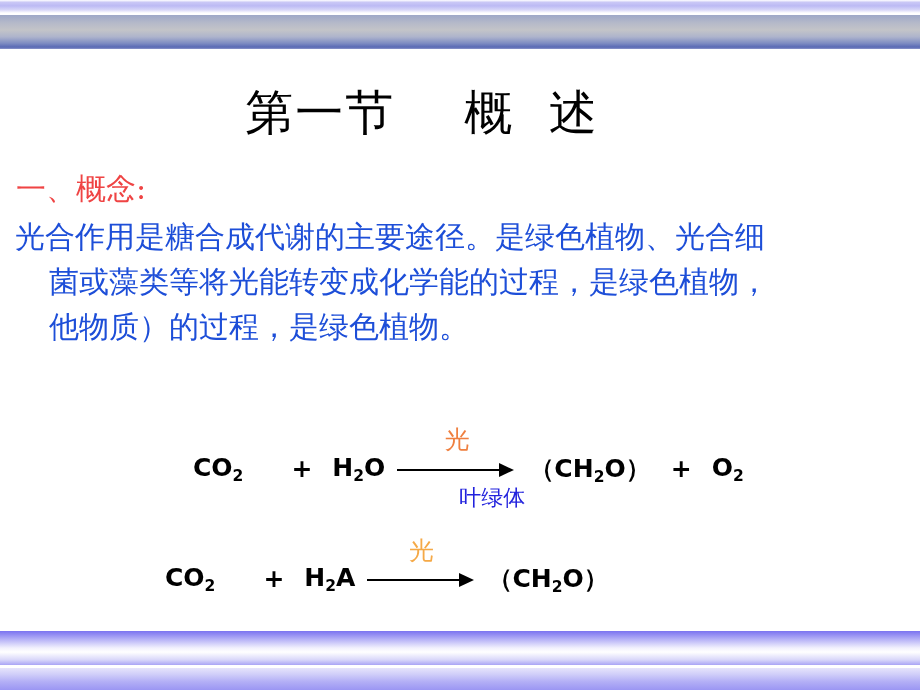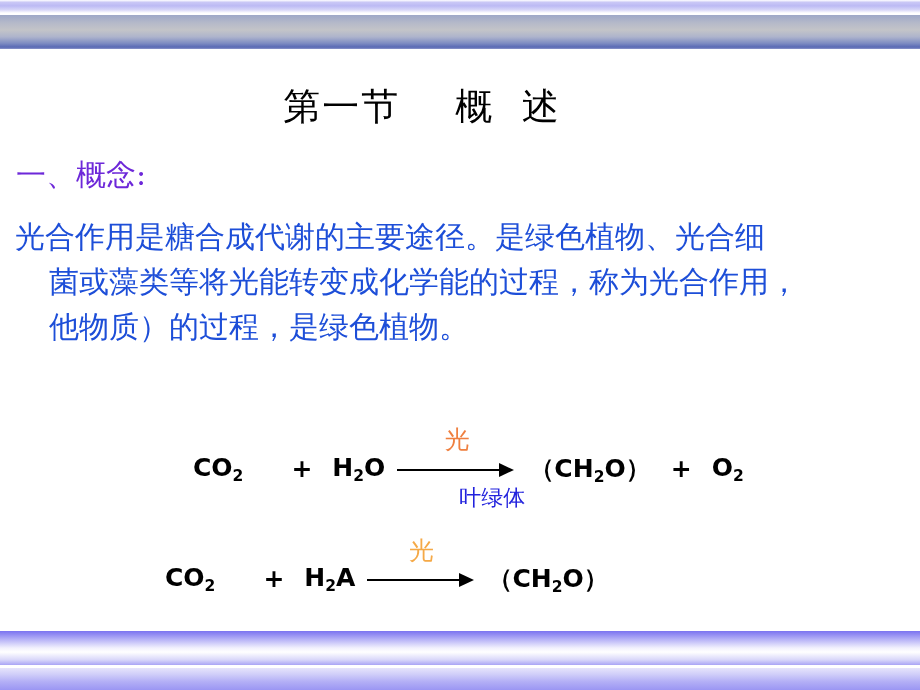--- a/index.html
+++ b/index.html
@@ -72,34 +72,34 @@
         #9b96f3 100%);
   }
 
   
   .slide-title {
     position: absolute;
     left: 0; top: 88px;
     width: 844px;
     text-align: center;
     font-family: "DejaVu Serif", serif;
-    font-size: 37px;
+    font-size: 48px;
     line-height: 1.0;
     color: #000000;
     letter-spacing: 2px;
     white-space: pre;
   }
 
   .section-heading {
     position: absolute;
-    left: 16px; top: 160px;
+    left: 16px; top: 174px;
     font-family: "DejaVu Serif", serif;
     font-size: 30px;
     line-height: 1.0;
-    color: #6d28d9;
+    color: #ef4444;
     white-space: pre;
   }
 
   .body-para {
     position: absolute;
     left: 15px; top: 214px;
     width: 906px;
     font-family: "DejaVu Serif", serif;
     font-size: 30px;
     line-height: 45px;
@@ -200,21 +200,21 @@
 <div class="top-band-b"></div>
 <div class="bot-band-a"></div>
 <div class="bot-band-b"></div>
 
 <div class="slide-title">第一节    概  述</div>
 
 <div class="section-heading">一、概念:</div>
 
 <div class="body-para">
   <span class="body-line">光合作用是糖合成代谢的主要途径。是绿色植物、光合细</span>
-  <span class="body-line indent">菌或藻类等将光能转变成化学能的过程，称为光合作用，</span>
+  <span class="body-line indent">菌或藻类等将光能转变成化学能的过程，是绿色植物，</span>
   <span class="body-line indent">他物质）的过程，是绿色植物。</span>
 </div>
 
 <div class="equation eq1">
   <span class="eq-term"><span>CO</span><sub>2</sub></span>
   <span class="gap-l"></span>
   <span class="eq-term">+</span>
   <span class="gap-s"></span>
   <span class="eq-term"><span>H</span><sub>2</sub><span>O</span></span>
   <span class="arrow-block">

